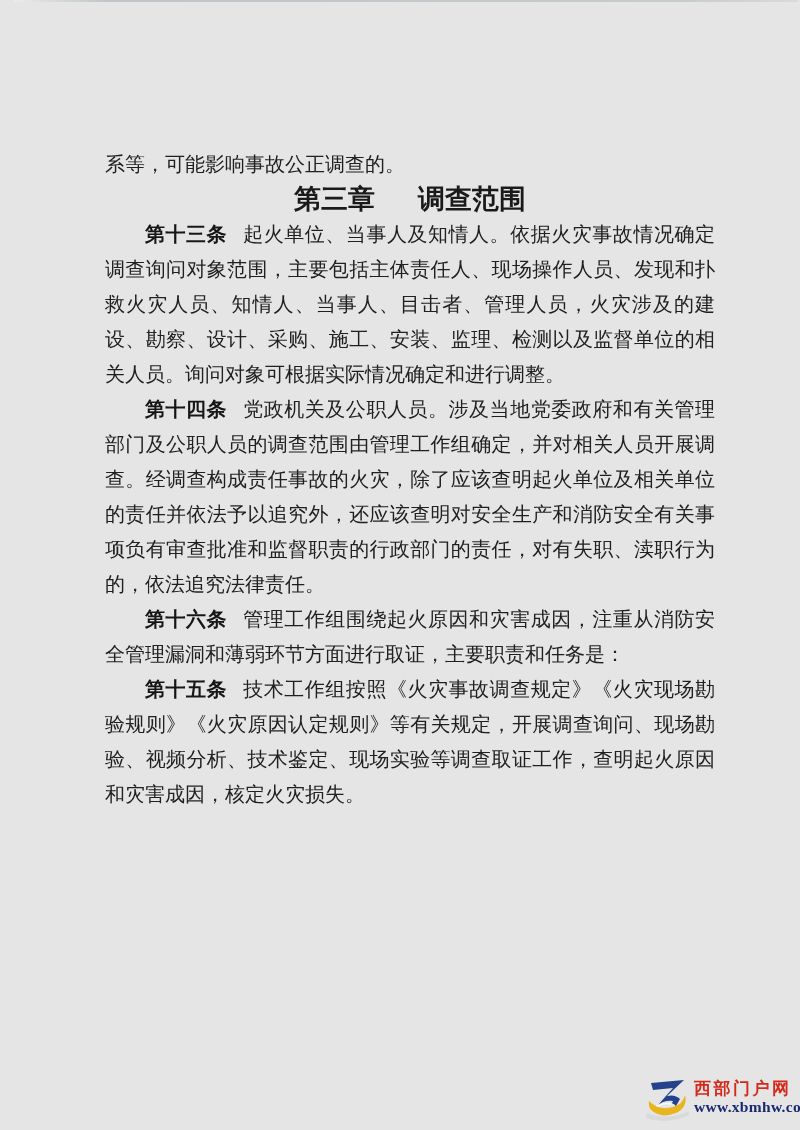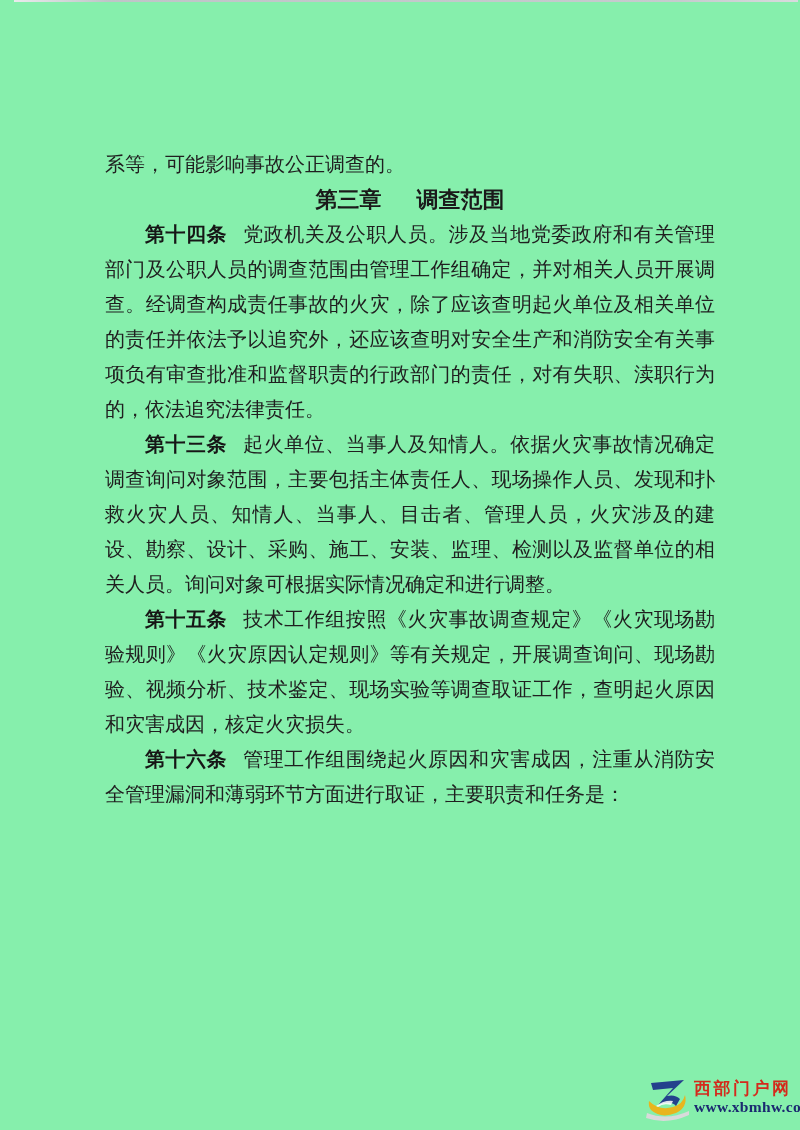--- a/index.html
+++ b/index.html
@@ -5,38 +5,38 @@
   html, body { margin: 0; padding: 0; }
   body {
     width: 800px; height: 1130px;
     background: #ffffff;
     font-family: "Liberation Sans", "DejaVu Sans", sans-serif;
     position: relative;
     overflow: hidden;
   }
   .page {
     position: absolute; inset: 0;
-    background: #86efac;
+    background: #e5e5e5;
     padding-left: 48px;
   }
   
   .scan-edge {
     position: absolute; top: 0; left: 14px; right: 2px; height: 2px;
     background: linear-gradient(to right, #e9ebec, #bfc5c8 12%, #c6cbce 85%, #d8dbdd);
   }
   .content {
     position: absolute; left: 105px; top: 147px; width: 610px;
     color: #202020;
     font-size: 20px; line-height: 35px;
   }
   .content p, .content h2 { margin: 0; padding: 0; }
   .intro { text-align: left; }
   .chapter {
     text-align: center;
-    font-size: 22px; font-weight: 700; color: #1a1a1a;
+    font-size: 27px; font-weight: 700; color: #1a1a1a;
     line-height: 35px;
   }
   .ch3 { margin-top: 30px; margin-bottom: 22px; }
   .ch4 { margin-top: 16px; margin-bottom: 34px; }
   .chname { margin-left: 1.6em; }
   .para {
     text-indent: 2em;
     text-align: justify;
     text-justify: inter-character;
   }
@@ -66,28 +66,28 @@
 
 <div class="page">
   <div class="scan-edge"></div>
 
   <div class="content">
 
     <p class="intro">系等，可能影响事故公正调查的。</p>
 
     <h2 class="chapter ch3"><span>第三章</span><span class="chname">调查范围</span></h2>
 
+    <p class="para p13"><span class="artnum">第十三条</span><span>起火单位、当事人及知情人。依据火灾事故情况确定调查询问对象范围，主要包括主体责任人、现场操作人员、发现和扑救火灾人员、知情人、当事人、目击者、管理人员，火灾涉及的建设、勘察、设计、采购、施工、安装、监理、检测以及监督单位的相关人员。询问对象可根据实际情况确定和进行调整。</span></p>
+
     <p class="para p14"><span class="artnum">第十四条</span><span>党政机关及公职人员。涉及当地党委政府和有关管理部门及公职人员的调查范围由管理工作组确定，并对相关人员开展调查。经调查构成责任事故的火灾，除了应该查明起火单位及相关单位的责任并依法予以追究外，还应该查明对安全生产和消防安全有关事项负有审查批准和监督职责的行政部门的责任，对有失职、渎职行为的，依法追究法律责任。</span></p>
 
-    <p class="para p13"><span class="artnum">第十三条</span><span>起火单位、当事人及知情人。依据火灾事故情况确定调查询问对象范围，主要包括主体责任人、现场操作人员、发现和扑救火灾人员、知情人、当事人、目击者、管理人员，火灾涉及的建设、勘察、设计、采购、施工、安装、监理、检测以及监督单位的相关人员。询问对象可根据实际情况确定和进行调整。</span></p>
 
+    <p class="para p16"><span class="artnum">第十六条</span><span>管理工作组围绕起火原因和灾害成因，注重从消防安全管理漏洞和薄弱环节方面进行取证，主要职责和任务是：</span></p>
 
     <p class="para p15"><span class="artnum">第十五条</span><span>技术工作组按照《火灾事故调查规定》《火灾现场勘验规则》《火灾原因认定规则》等有关规定，开展调查询问、现场勘验、视频分析、技术鉴定、现场实验等调查取证工作，查明起火原因和灾害成因，核定火灾损失。</span></p>
-
-    <p class="para p16"><span class="artnum">第十六条</span><span>管理工作组围绕起火原因和灾害成因，注重从消防安全管理漏洞和薄弱环节方面进行取证，主要职责和任务是：</span></p>
   </div>
 
   <div class="watermark">
     <svg class="wm-icon" viewBox="0 0 50 46" aria-hidden="true">
 
       <path d="M5 37 Q25 45 47 35 L47 39 Q25 49 4 42 Z" fill="#d9dadb"></path>
 
       <path d="M7 25 Q17 35 31 31 Q41 28 43 19 Q46 31 34 37 Q19 43 9 34 Q6 30 7 25 Z" fill="#e8b51e"></path>
 
       <path d="M9 7 L42 4 L25 20 Q33 18 38 23 L34 30 Q29 24 16 29 L31 12 L11 14 Z" fill="#24418c"></path>

